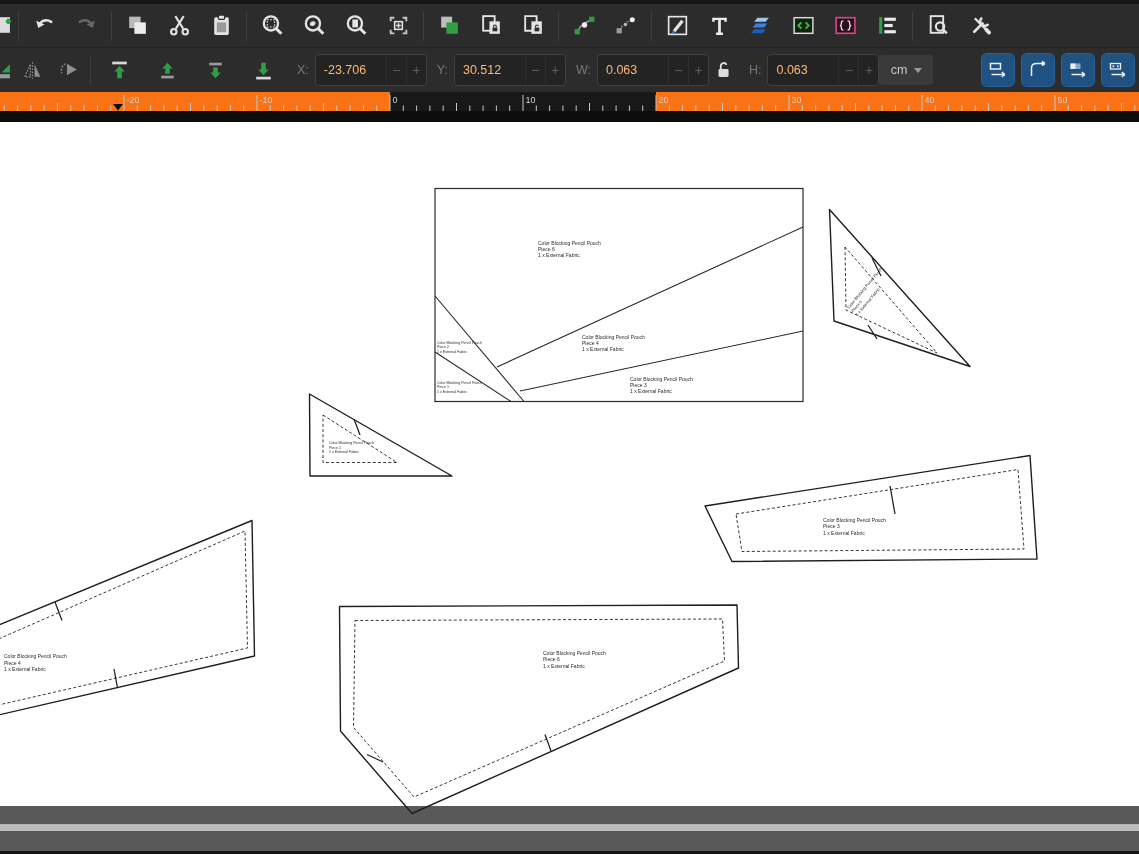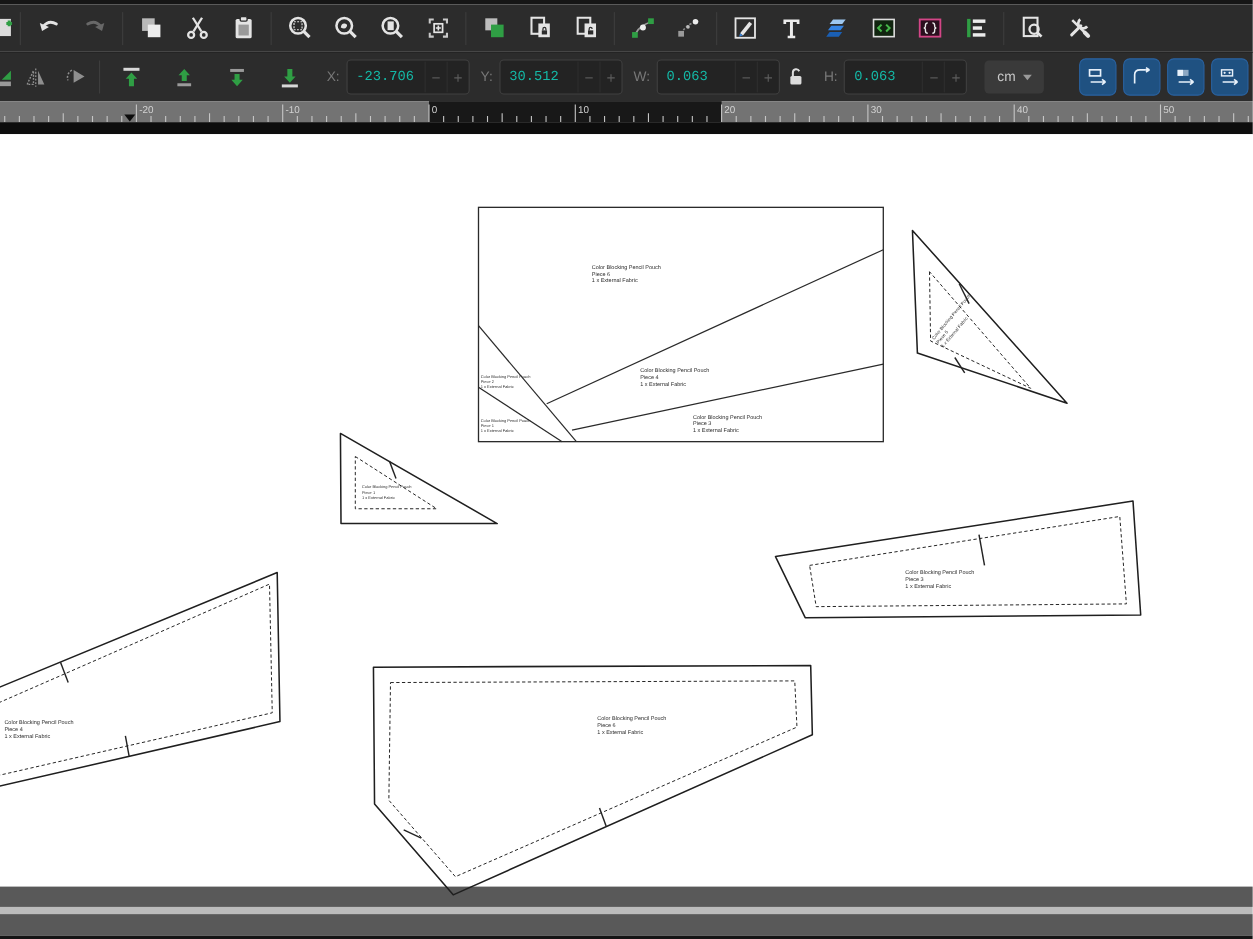--- a/index.html
+++ b/index.html
@@ -13,34 +13,34 @@
   .ic{width:42px;height:36px;display:flex;align-items:center;justify-content:center;flex:0 0 auto;}
   .ic2{width:48px;height:36px;display:flex;align-items:center;justify-content:center;flex:0 0 auto;}
   .ic-sm{width:36px;}
   .partial{width:14px;overflow:hidden;justify-content:flex-start;}
   .partial svg{margin-left:-13px;}
   .vsep{width:1px;height:30px;background:#3d3d3d;margin:0 4px;flex:0 0 auto;}
   
   .fl{color:#787878;font-size:12.5px;margin:0 6px 0 10px;flex:0 0 auto;}
   .num-field{display:flex;align-items:center;height:30px;background:#232323;
              border:1px solid #404040;border-radius:4px;flex:0 0 auto;}
-  .num-field .val{width:62px;padding-left:8px;color:#14b8a6;font-size:12.5px;font-family:Liberation Mono, monospace;}
+  .num-field .val{width:62px;padding-left:8px;color:#fdba74;font-size:12.5px;}
   .step{width:19px;text-align:center;color:#5d5d5d;font-size:14px;border-left:1px solid #2e2e2e;
         line-height:28px;cursor:default;}
   .lock-cell{width:30px;display:flex;align-items:center;justify-content:center;flex:0 0 auto;}
-  .unit-btn{height:30px;min-width:54px;background:#3a3a3a;border-radius:4px;margin-left:16px;
+  .unit-btn{height:30px;min-width:54px;background:#3a3a3a;border-radius:4px;margin-left:0;
             display:flex;align-items:center;justify-content:center;gap:7px;
             color:#c8c8c8;font-size:12.5px;flex:0 0 auto;}
   .caret{width:0;height:0;border-left:4.5px solid transparent;border-right:4.5px solid transparent;
          border-top:5px solid #9a9a9a;display:inline-block;}
   .toggles{margin-left:auto;margin-right:4px;display:flex;gap:6px;flex:0 0 auto;}
   .blue-btn{width:34px;height:34px;border-radius:6px;background:#1f5181;border:1px solid #2a62a0;
             display:flex;align-items:center;justify-content:center;box-sizing:border-box;}
   
-  .ruler{position:relative;height:19px;background:#737373;}
+  .ruler{position:relative;height:19px;background:#f97316;}
   .page-band{position:absolute;top:0;height:19px;background:#181818;}
   .ruler svg{position:absolute;left:0;top:0;}
   .rlab{font-family:"Liberation Sans",sans-serif;font-size:9px;fill:#d2d2d2;}
   .canvas-gap{height:11px;background:#0d0d0d;}
   
   .canvas{display:block;background:#ffffff;}
   .cut{fill:none;stroke:#1f1f1f;stroke-width:1.4;stroke-linejoin:round;}
   .sheet{fill:none;stroke:#2a2a2a;stroke-width:1.2;}
   .inner-line{stroke:#2a2a2a;stroke-width:1.1;}
   .stitch{fill:none;stroke:#232323;stroke-width:0.9;stroke-dasharray:3 2.2;stroke-linejoin:round;}

